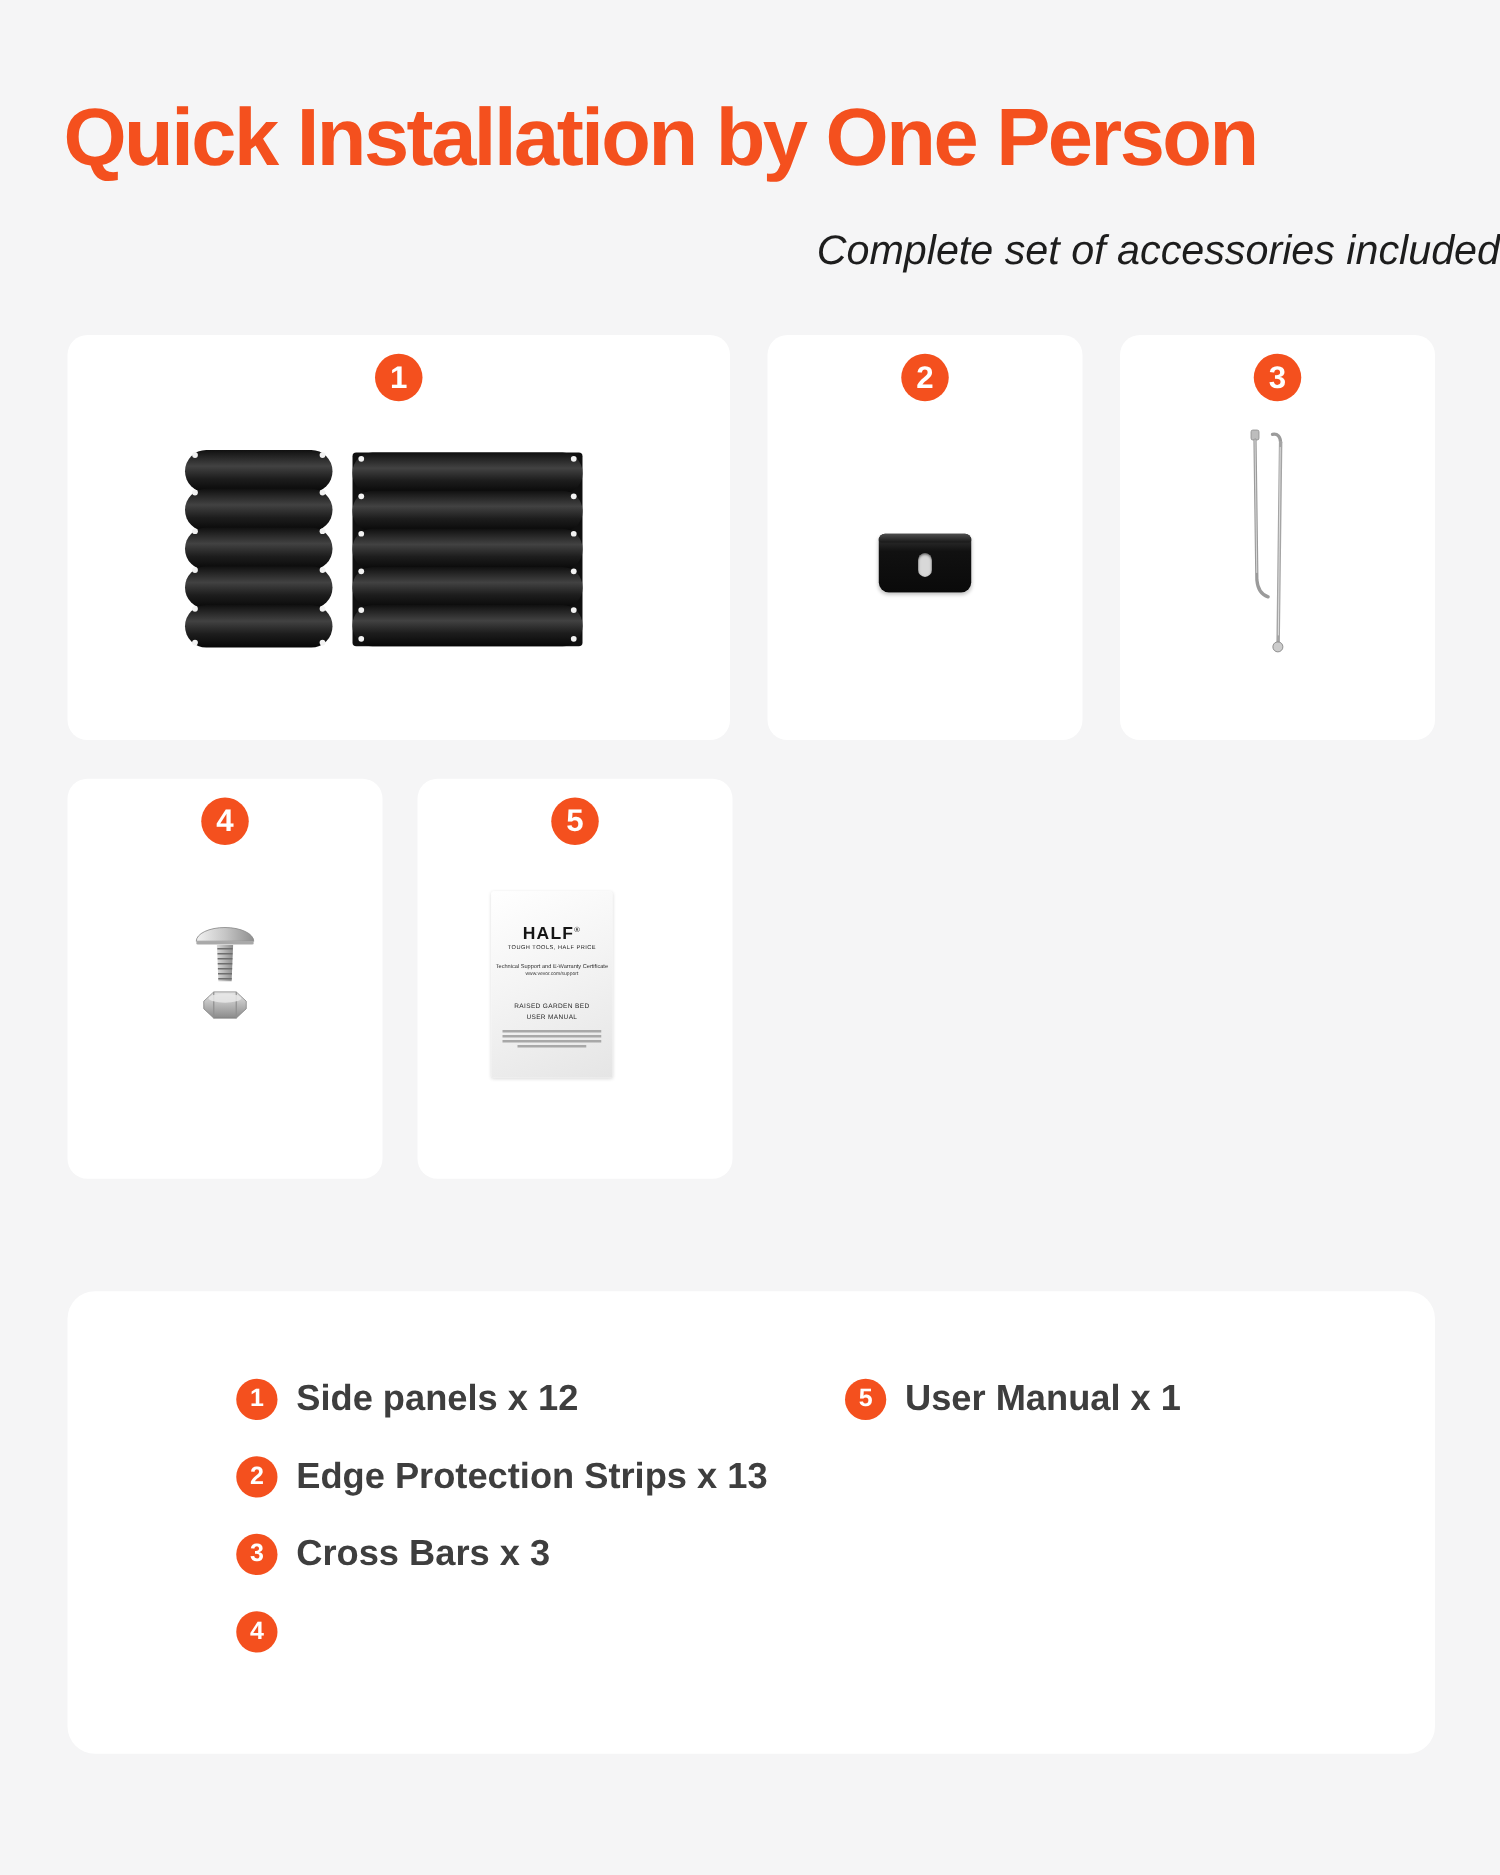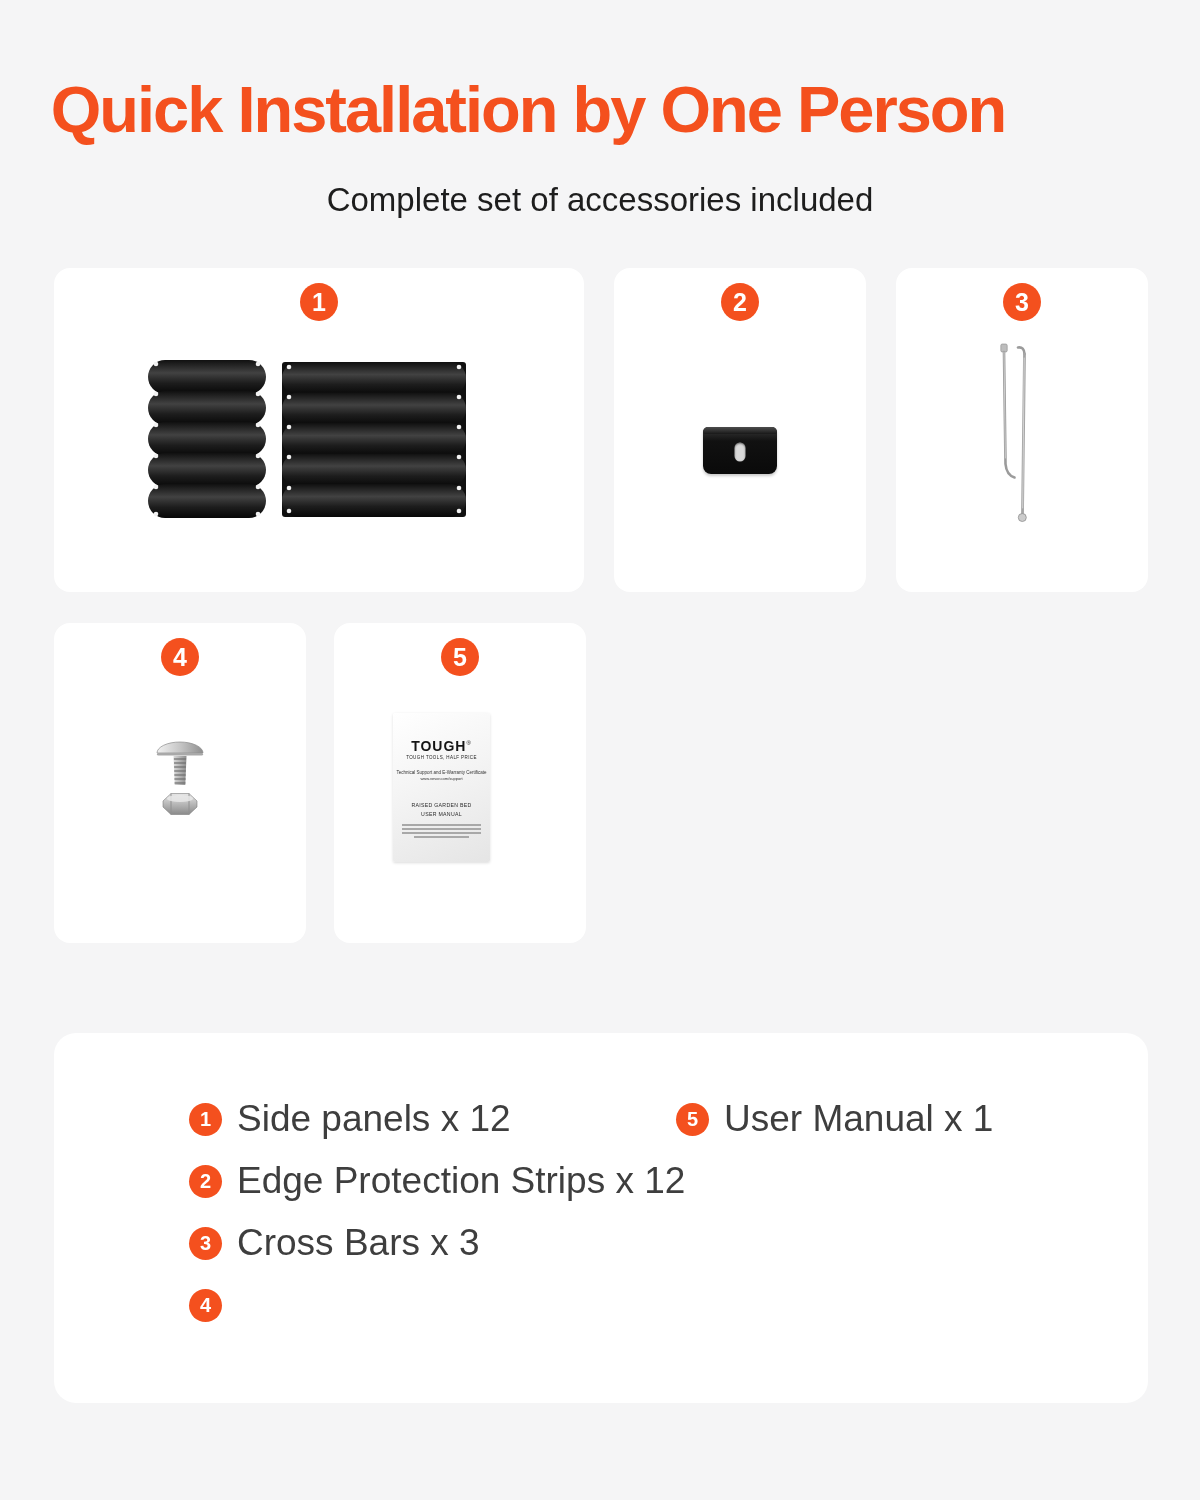--- a/index.html
+++ b/index.html
@@ -16,21 +16,21 @@
     background:var(--background);
     font-family:"Liberation Sans", sans-serif;
   }
   .page-title{
     position:absolute;top:76px;left:0;width:1056px;margin:0;
     text-align:center;font-size:65px;font-weight:700;letter-spacing:-2px;
     color:var(--accent);line-height:1.05;
   }
   .page-subtitle{
     position:absolute;top:181px;left:0;width:1200px;margin:0;
-    text-align:center;font-size:33px;font-weight:400;color:var(--subtitle);
+    text-align:right;font-size:33px;font-weight:400;color:var(--subtitle);font-style:italic;
   }
   .card{
     position:absolute;background:var(--card);border-radius:16px;
   }
   #card1{left:54px;top:268px;width:530px;height:324px;}
   #card2{left:614px;top:268px;width:252px;height:324px;}
   #card3{left:896px;top:268px;width:252px;height:324px;}
   #card4{left:54px;top:623px;width:252px;height:320px;}
   #card5{left:334px;top:623px;width:252px;height:320px;}
   .badge{
@@ -84,21 +84,21 @@
     background:var(--card);border-radius:22px;
   }
   .col-left{position:absolute;left:135px;top:69px;}
   .col-right{position:absolute;left:622px;top:69px;}
   .prow{display:flex;align-items:center;gap:15px;height:34px;margin-bottom:28px;}
   .pbadge{
     flex:none;width:33px;height:33px;border-radius:50%;background:var(--accent);
     color:#fff;font-size:20px;font-weight:700;
     display:flex;align-items:center;justify-content:center;
   }
-  .plabel{font-size:37px;color:var(--list_text);white-space:nowrap;}
+  .plabel{font-size:29px;color:var(--list_text);white-space:nowrap;font-weight:bold;}
 </style>
 </head>
 <body>
 
 <h1 class="page-title">Quick Installation by One Person</h1>
 <p class="page-subtitle">Complete set of accessories included</p>
 
 <section class="card" id="card1">
   <div class="badge">1</div>
   <svg class="panels-svg" width="340" height="172" viewBox="0 0 340 172">
@@ -214,21 +214,21 @@
       <line x1="39" y1="52.5" x2="39" y2="73.5" stroke="#909090" stroke-width="1"></line>
       <ellipse cx="30" cy="57.5" rx="13" ry="3.6" fill="#e8e8e8" opacity="0.85"></ellipse>
     </g>
   </svg>
 </section>
 
 <section class="card" id="card5">
   <div class="badge">5</div>
   <div class="manual">
     <div class="brand">
-      <span>TOUGH</span><sup>®</sup>
+      <span>HALF</span><sup>®</sup>
     </div>
     <div class="tagline">TOUGH TOOLS, HALF PRICE</div>
     <div class="cert1">Technical Support and E-Warranty Certificate</div>
     <div class="cert2">www.vevor.com/support</div>
     <div class="prod">
       <div>RAISED GARDEN BED</div>
       <div>USER MANUAL</div>
     </div>
     <div class="fineprint">
       <i></i>
@@ -240,21 +240,21 @@
 </section>
 
 <section id="parts-panel">
   <div class="col-left">
     <div class="prow">
       <span class="pbadge">1</span>
       <span class="plabel">Side panels x 12</span>
     </div>
     <div class="prow">
       <span class="pbadge">2</span>
-      <span class="plabel">Edge Protection Strips x 12</span>
+      <span class="plabel">Edge Protection Strips x 13</span>
     </div>
     <div class="prow">
       <span class="pbadge">3</span>
       <span class="plabel">Cross Bars x 3</span>
     </div>
     <div class="prow">
       <span class="pbadge">4</span>
     </div>
   </div>
   <div class="col-right">

